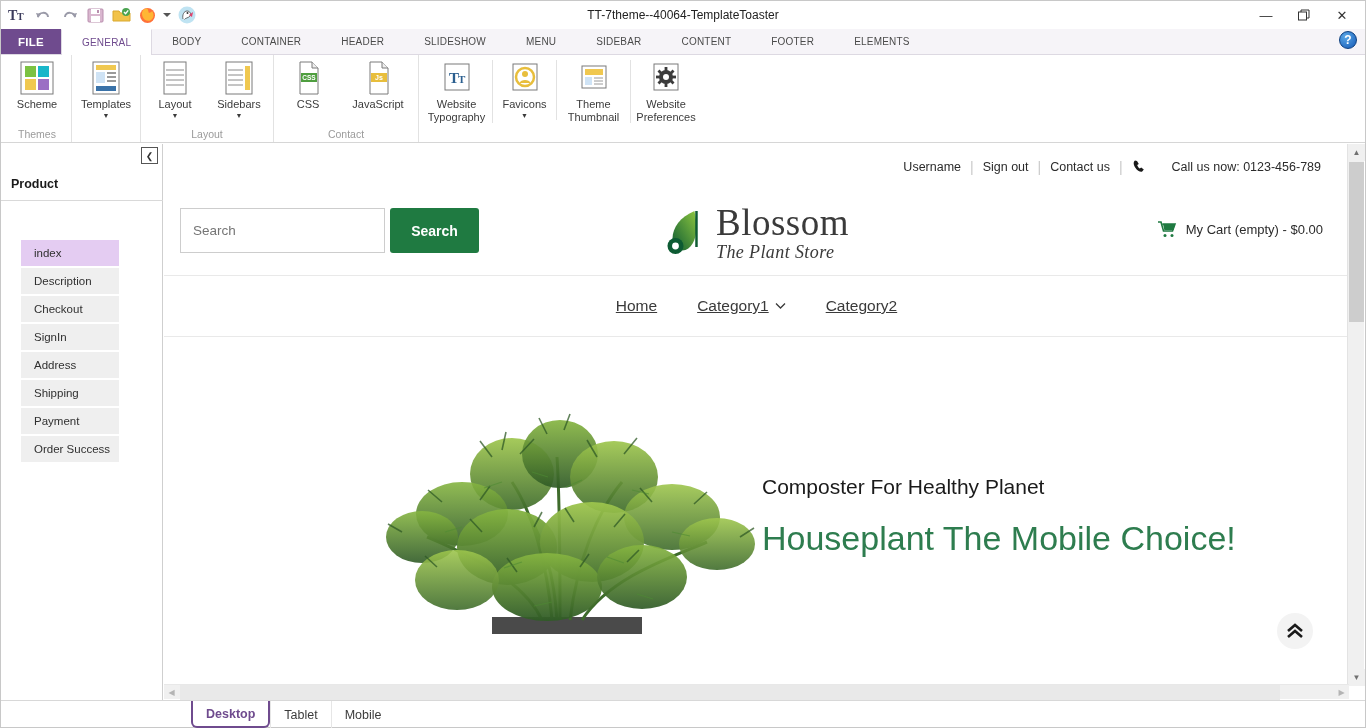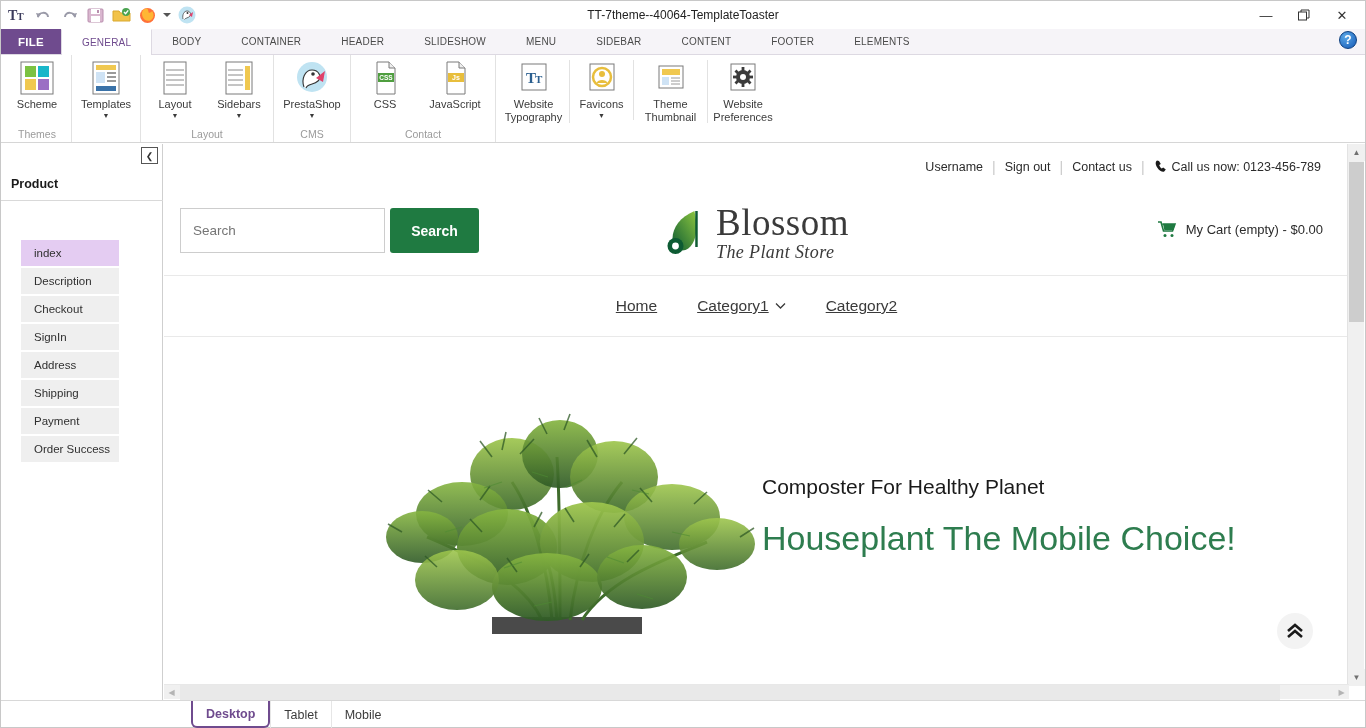--- a/index.html
+++ b/index.html
@@ -86,21 +86,21 @@
   .preview {
     position:absolute; left:163px; top:143px; width:1185px; height:542px;
     background:#ffffff; overflow:hidden;
   }
   .site { position:relative; width:1185px; background:#fff; }
 
   .site-top { height:45px; display:flex; align-items:center; justify-content:flex-end; padding-right:28px; }
   .top-links { display:flex; align-items:center; font-size:12.5px; color:#2b2b2b; }
   .top-links span.sep { color:#c9c9c9; margin:0 9px; font-size:14px; }
   .top-link { cursor:pointer; }
-  .phone-wrap { display:flex; align-items:center; gap:3px; }
+  .phone-wrap { display:flex; align-items:center; gap:25px; }
 
   .site-mid { height:86px; display:flex; align-items:center; position:relative; }
   .search-box { position:absolute; left:16px; top:19px; display:flex; align-items:flex-start; }
   .search-input {
     width:205px; height:45px; border:1px solid #cdcdcd; background:#fff;
     padding:0 12px; font-size:13.5px; color:#8a8a8a; font-family:"Liberation Sans", sans-serif;
     outline:none;
   }
   .search-btn {
     width:89px; height:45px; margin-left:5px; background:#1f7a41; color:#fff;
@@ -305,37 +305,20 @@
                 <rect x="24" y="5" width="5" height="24" fill="#f0c850"></rect>
               </svg>
           </div>
           <div class="ritem-lbl">Sidebars</div>
           <div class="caret">▼</div>
         </div>
       </div>
       <div class="rgroup-label">Layout</div>
     </div>
 
-    <div class="rgroup">
-      <div class="rgroup-items">
-        <div class="ritem" style="width:72px">
-          <div class="ritem-ico">
-            <svg width="36" height="34" viewBox="0 0 36 34">
-                <circle cx="18" cy="16" r="15" fill="#bfe3f2"></circle>
-                <path d="M10 26 C7 18 11 9 18 9 C25 9 28 16 24 20 C20 24 13 23 12 27" fill="#fff" stroke="#333" stroke-width="1.1"></path>
-                <circle cx="19" cy="13" r="1.8" fill="#333"></circle>
-                <path d="M22 17 L31 10 L29 21 Z" fill="#e0426b"></path>
-              </svg>
-          </div>
-          <div class="ritem-lbl">PrestaShop</div>
-          <div class="caret">▼</div>
-        </div>
-      </div>
-      <div class="rgroup-label">CMS</div>
-    </div>
 
     <div class="rgroup">
       <div class="rgroup-items">
         <div class="ritem">
           <div class="ritem-ico">
             <svg width="36" height="34" viewBox="0 0 36 34">
                 <path d="M10 1 h12 l6 6 v26 h-18 Z" fill="#fff" stroke="#7a7a7a"></path>
                 <path d="M22 1 v6 h6" fill="#eee" stroke="#7a7a7a"></path>
                 <rect x="11" y="12" width="16" height="9" fill="#4f9e3f"></rect>
                 <text x="19" y="19" text-anchor="middle" font-family="Liberation Sans, sans-serif" font-size="6.5" font-weight="bold" fill="#fff">CSS</text>

